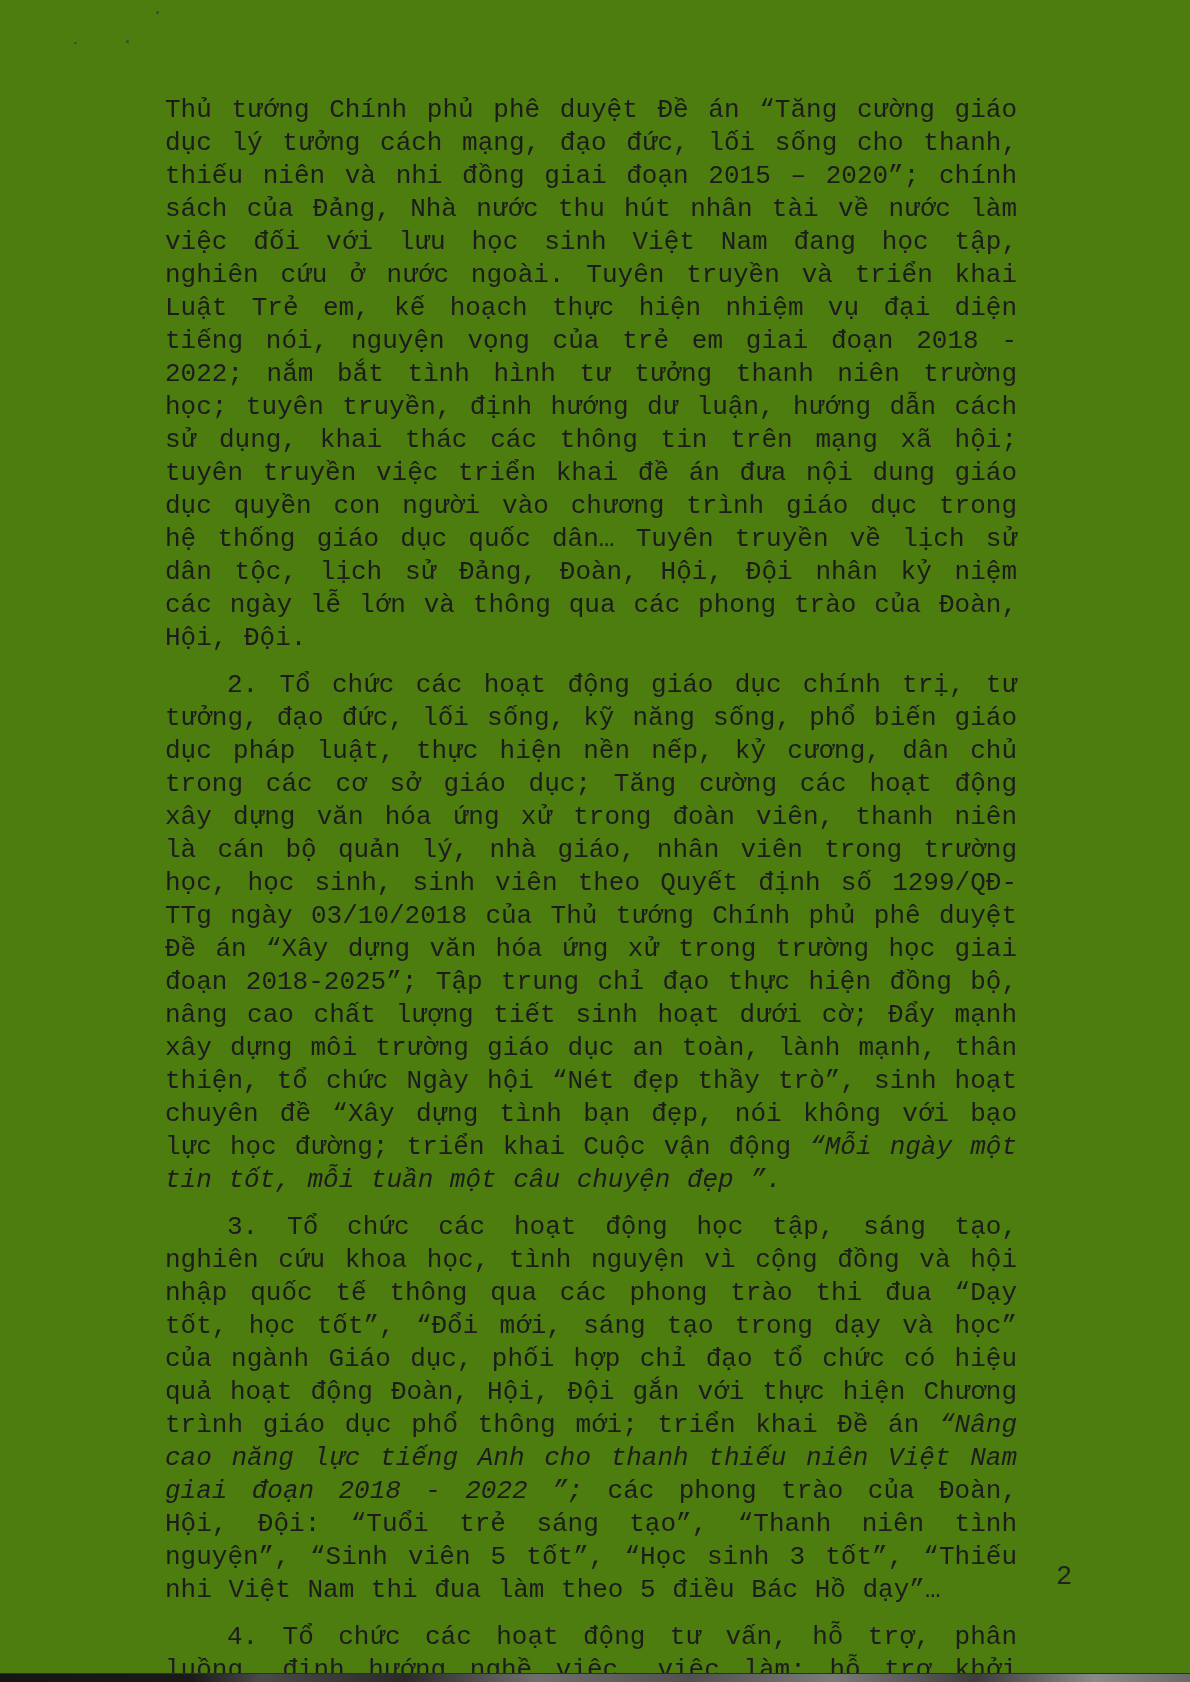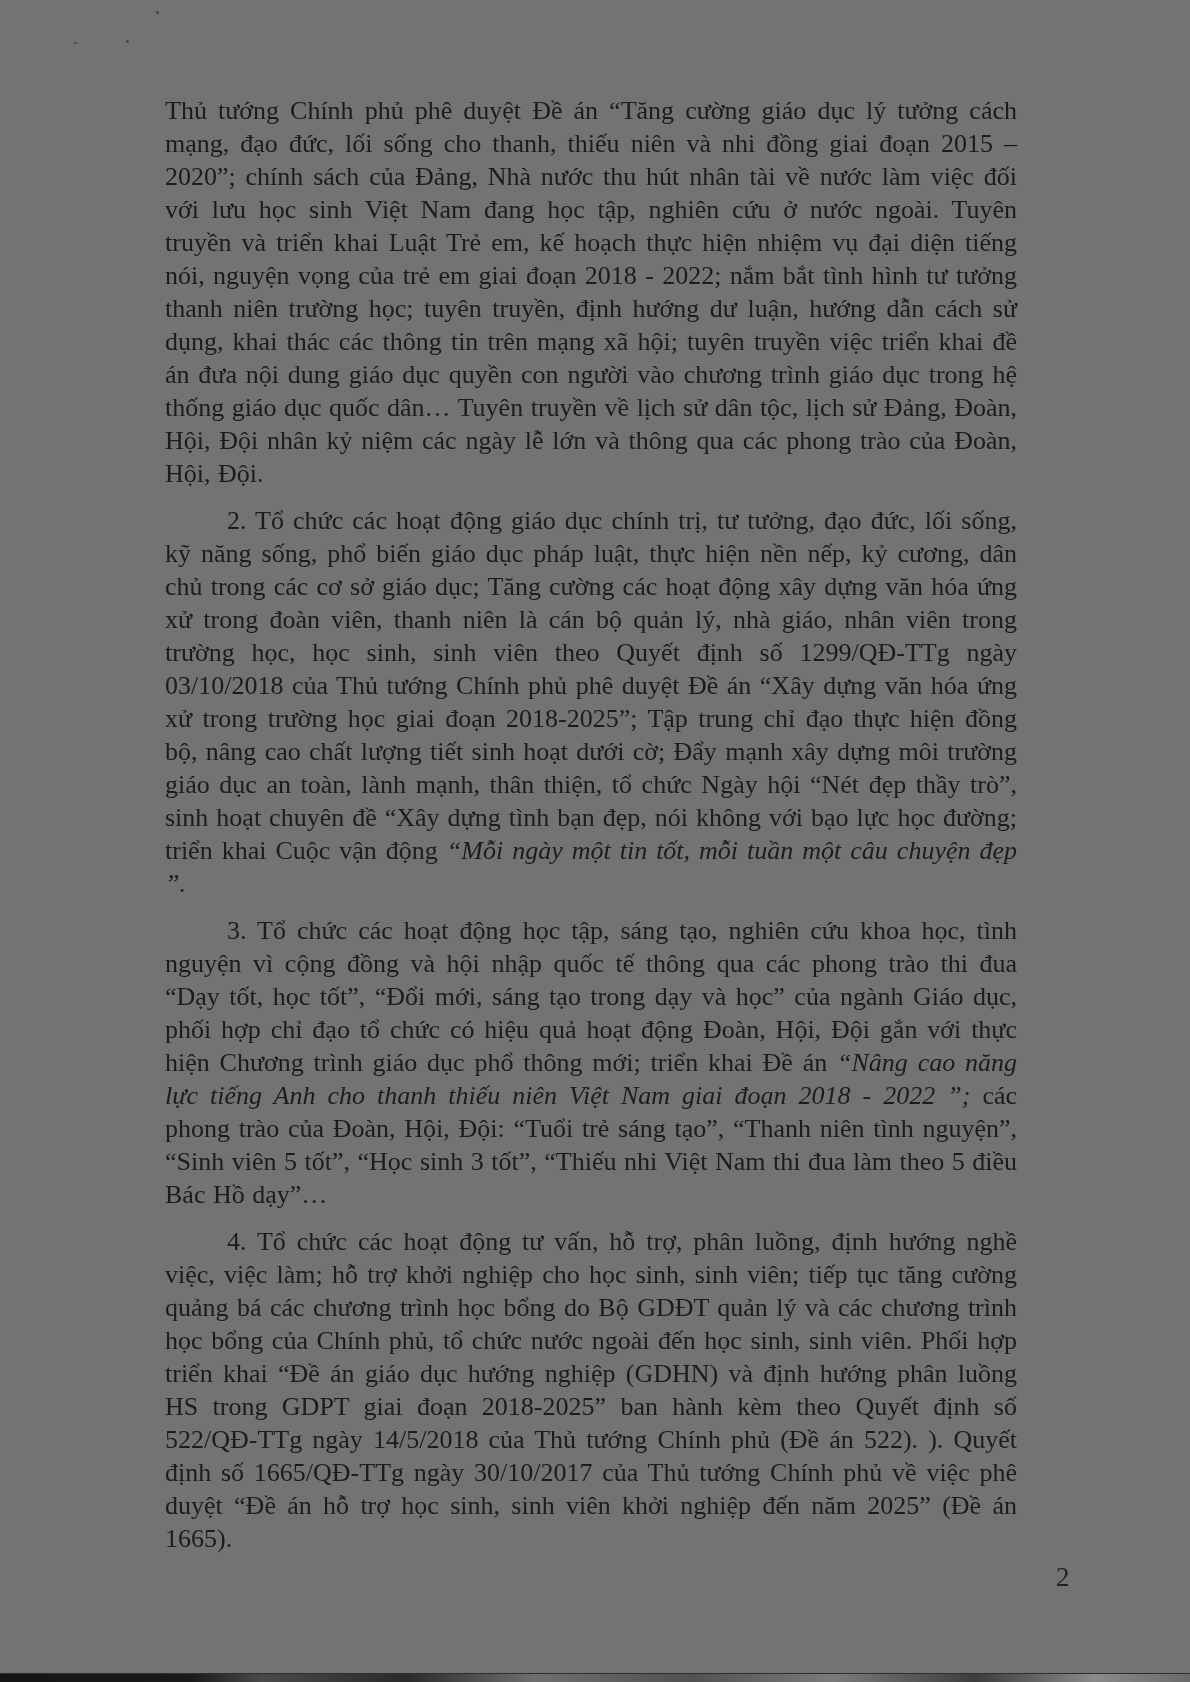--- a/index.html
+++ b/index.html
@@ -4,23 +4,23 @@
 <style>
   html, body {
     margin: 0;
     padding: 0;
     background: #ffffff;
   }
   .page {
     position: relative;
     width: 1190px;
     height: 1682px;
-    background: #737373;
+    background: #4d7c0f;
     overflow: hidden;
-    font-family: Liberation Serif, serif;
+    font-family: Liberation Mono, monospace;
     color: #1c1c1c;
   }
   .content {
     position: absolute;
     left: 165px;
     top: 94px;
     width: 852px;
     font-size: 26px;
     line-height: 33px;
     text-align: justify;

